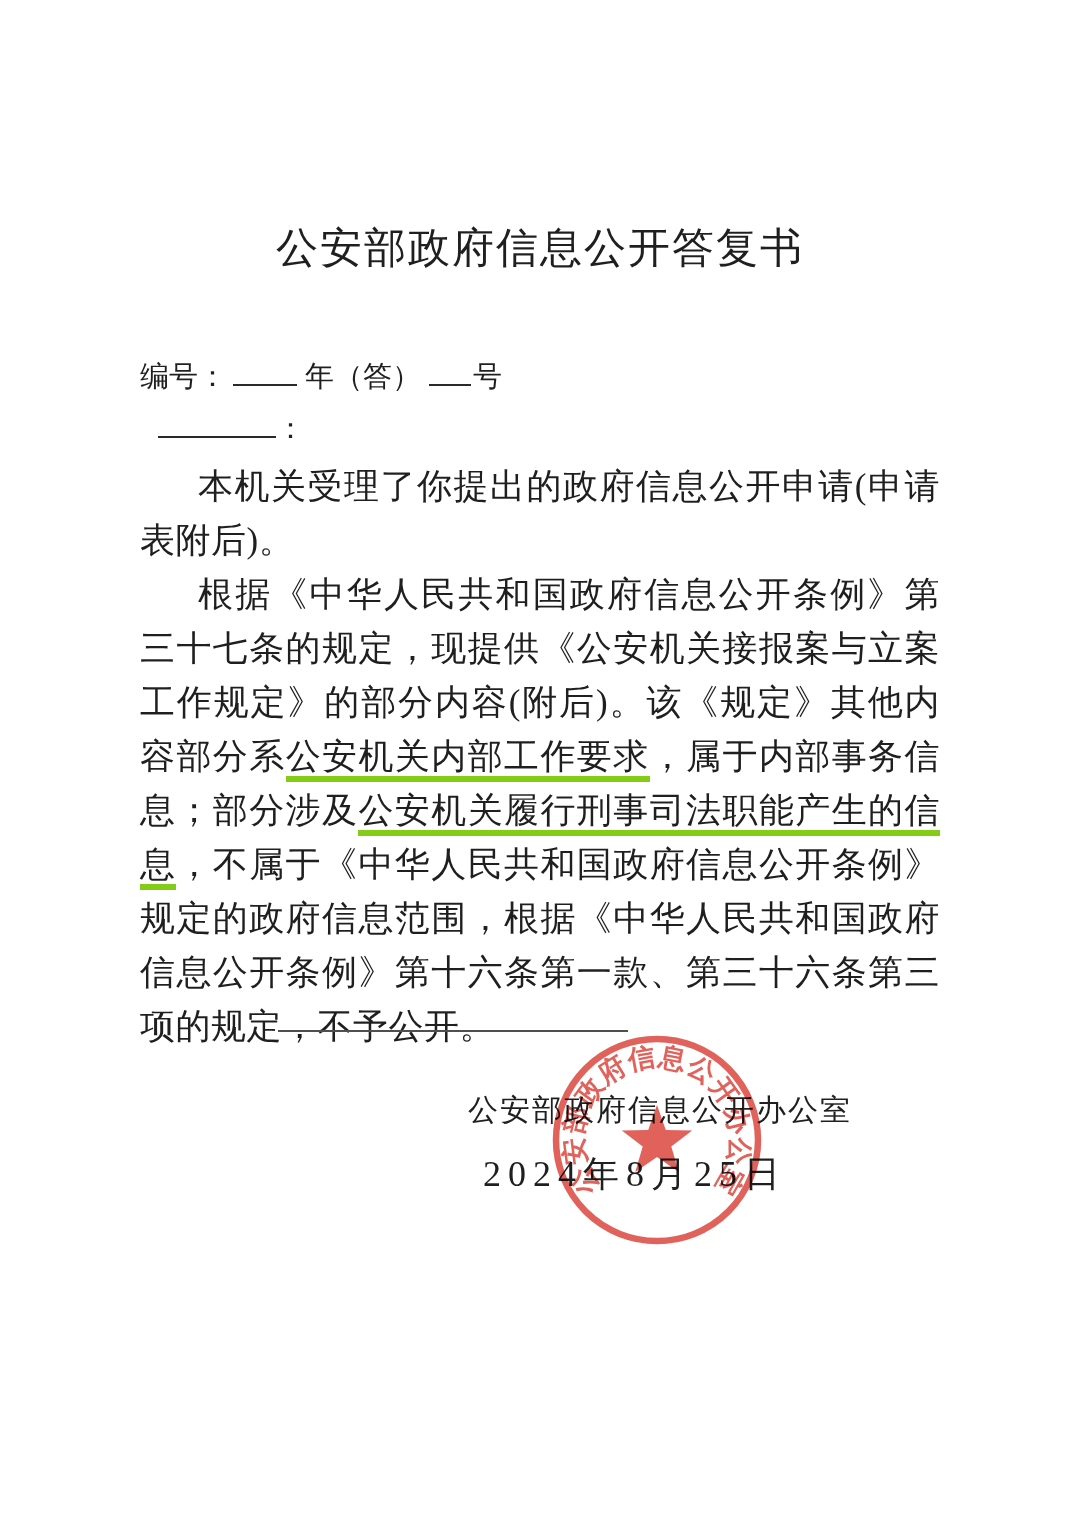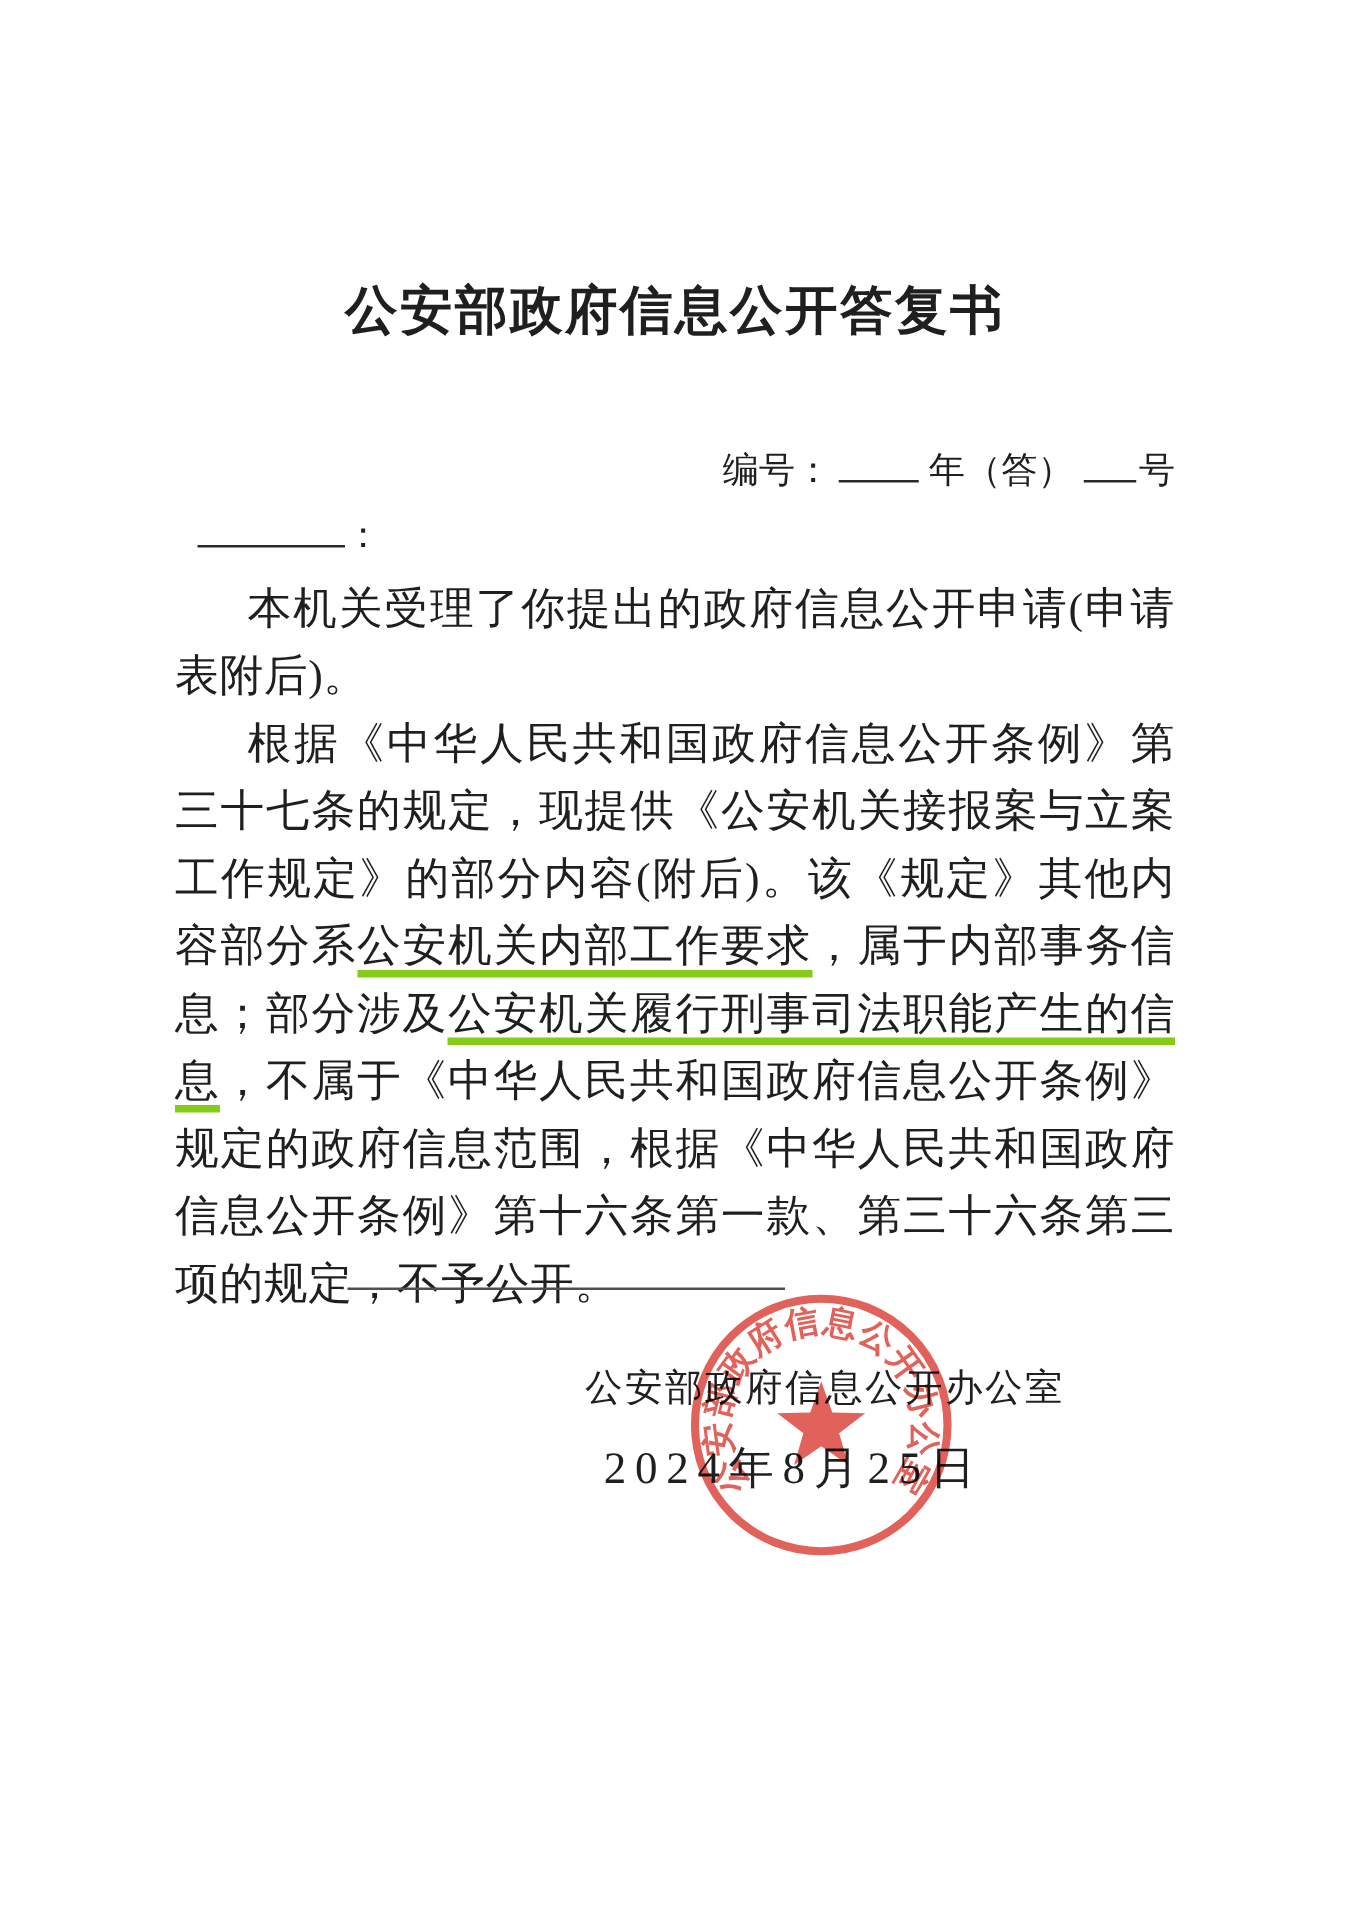--- a/index.html
+++ b/index.html
@@ -10,27 +10,26 @@
     background: #ffffff;
     font-family: "Liberation Serif", serif;
     color: #1f1f1f;
     overflow: hidden;
   }
   .doc-title {
     position: absolute;
     top: 220px; left: 0; width: 1080px;
     text-align: center;
     font-size: 42px;
-    font-weight: 700;
+    font-weight: 400;
     letter-spacing: 2px;
   }
   .number-line {
     position: absolute;
     top: 356px; left: 140px; width: 800px;
-    text-align: right;
     font-size: 29px;
     white-space: nowrap;
   }
   .blank {
     display: inline-block;
     border-bottom: 2px solid #2a2a2a;
     height: 0.95em;
     vertical-align: baseline;
   }
   .blank-num-year { width: 64px; margin: 0 8px 0 6px; }

